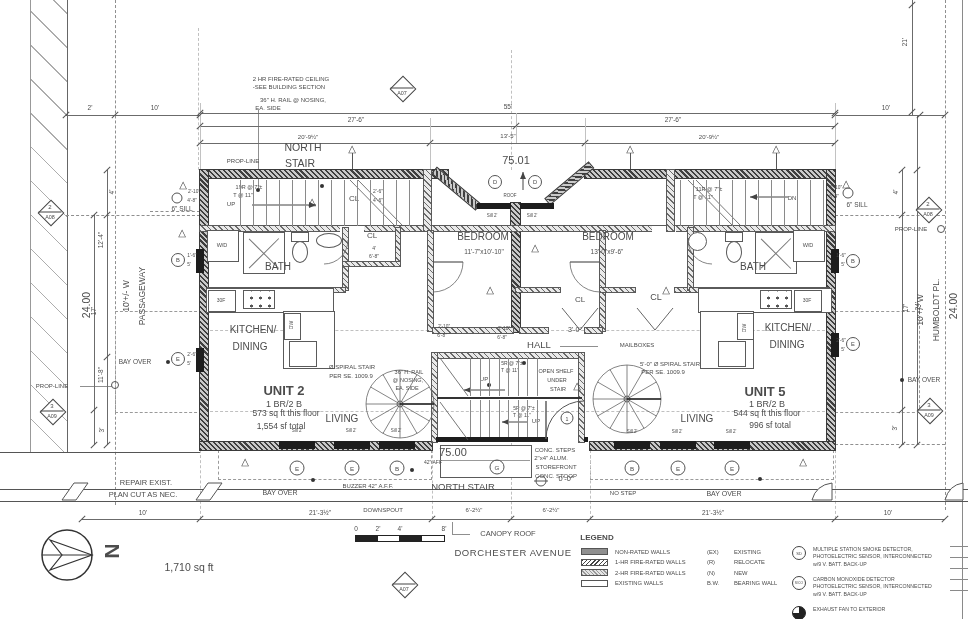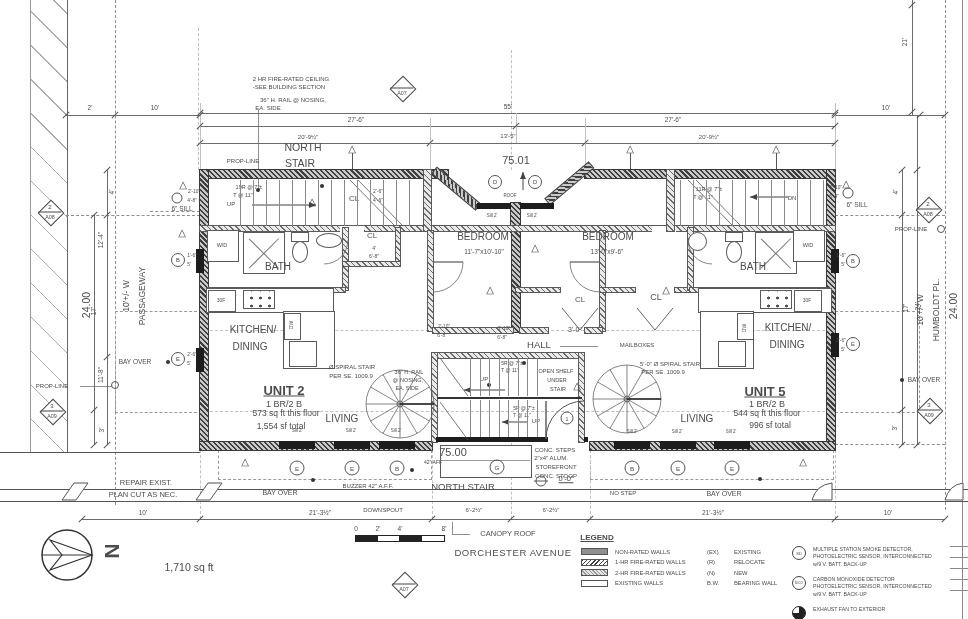--- a/index.html
+++ b/index.html
@@ -2,21 +2,21 @@
 <html><head>
 <meta charset="utf-8">
 <style>
   html,body{margin:0;padding:0;background:#fff;}
   #stage{position:relative;width:968px;height:619px;background:#fff;overflow:hidden;
          font-family:"Liberation Sans",sans-serif;color:#4c4c4c;}
   .lbl{position:absolute;color:#4c4c4c;white-space:nowrap;line-height:1;transform:translate(-50%,-50%);}
   .lbl.rot{transform:translate(-50%,-50%) rotate(-90deg);}
   .lbl.rot90{transform:translate(-50%,-50%) rotate(90deg);}
   .lbl.b{font-weight:bold;}
-  .lbl.u{text-decoration:underline;}
+  .lbl.u{}
   .hl{position:absolute;height:1px;background:#6b6b6b;}
   .vl{position:absolute;width:1px;background:#6b6b6b;}
   .hl.lt,.vl.lt{background:#c2c2c2;}
   .hd{position:absolute;height:0;border-top:1px dashed #8f8f8f;}
   .vd{position:absolute;width:0;border-left:1px dashed #8f8f8f;}
   .hd.lt{border-top:1px dashed #c0c0c0;}
   .vd.lt{border-left:1px dashed #c0c0c0;}
   .dashbox{position:absolute;border:1px dashed #9a9a9a;}
   .wall2{position:absolute;background:repeating-linear-gradient(45deg,#3f3f3f 0 1.6px,#c9c9c9 1.6px 3.6px);outline:0.5px solid #3a3a3a;}
   .wall1{position:absolute;background:repeating-linear-gradient(45deg,#6a6a6a 0 1px,#e9e9e9 1px 4px);outline:0.5px solid #5a5a5a;}

